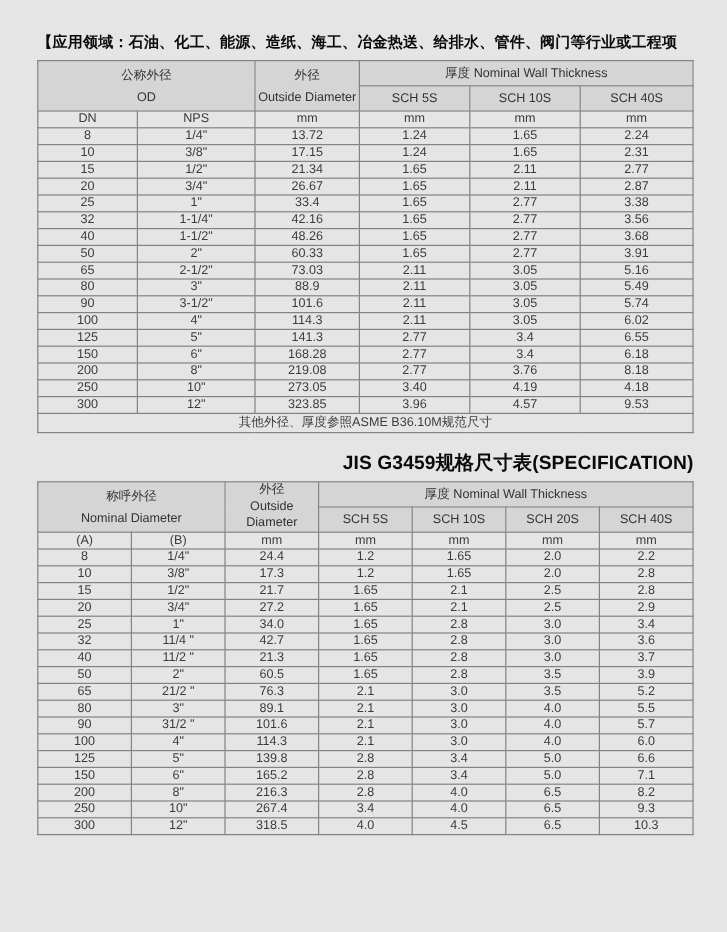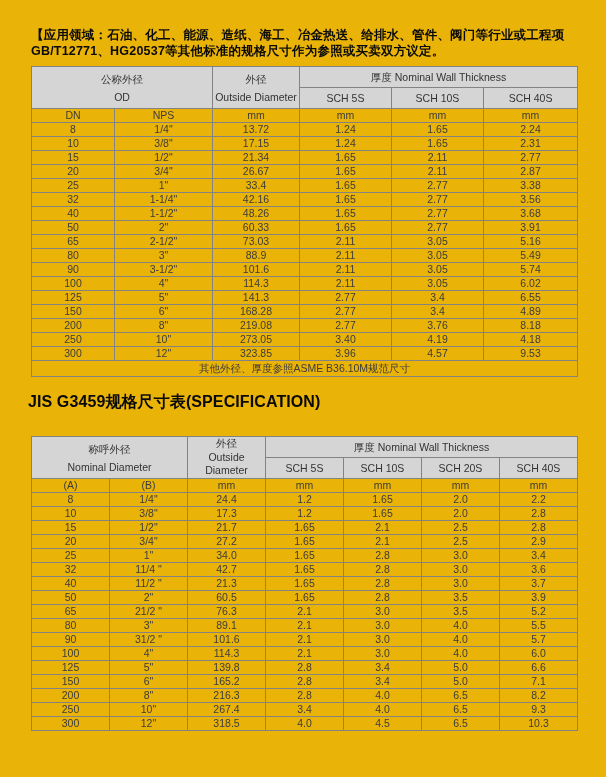--- a/index.html
+++ b/index.html
@@ -5,21 +5,21 @@
   html, body {
     margin: 0;
     padding: 0;
     background: #fcfcfc;
     font-family: "Liberation Sans", "DejaVu Sans", sans-serif;
   }
   .page {
     position: relative;
     width: 606px;
     height: 777px;
-    background: #eab308;
+    background: #e5e5e5;
     overflow: hidden;
     box-sizing: border-box;
     padding: 27px 28px 0 31px;
     color: #2e2e2e;
   }
   .intro {
     font-weight: 700;
     font-size: 12.5px;
     line-height: 16px;
     color: #0a0a0a;
@@ -54,30 +54,30 @@
   }
   table.spec thead th .hline { display: block; line-height: 18px; }
   table.spec thead th .hline3 { display: block; line-height: 13.5px; }
   .note-cell { line-height: 15px !important; height: 15px !important; color: #444; }
   h2.section-title {
     margin: 15px 0 2px -3px;
     font-size: 16px;
     font-weight: 700;
     color: #0a0a0a;
     letter-spacing: 0.1px;
+    text-align: right;
   }
 </style>
 </head>
 <body>
 
 <div class="page">
 
   <div class="intro">
     <div>【应用领域：石油、化工、能源、造纸、海工、冶金热送、给排水、管件、阀门等行业或工程项</div>
-    <div>GB/T12771、HG20537等其他标准的规格尺寸作为参照或买卖双方议定。</div>
   </div>
 
   <table class="spec">
     <colgroup>
       <col style="width:83px">
         <col style="width:98px">
         <col style="width:87px">
       <col style="width:92px">
         <col style="width:92px">
         <col style="width:94px">
@@ -214,21 +214,21 @@
           <td>2.77</td>
           <td>3.4</td>
           <td>6.55</td>
         </tr>
         <tr>
           <td>150</td>
           <td>6"</td>
           <td>168.28</td>
           <td>2.77</td>
           <td>3.4</td>
-          <td>4.89</td>
+          <td>6.18</td>
         </tr>
         <tr>
           <td>200</td>
           <td>8"</td>
           <td>219.08</td>
           <td>2.77</td>
           <td>3.76</td>
           <td>8.18</td>
         </tr>
         <tr>
@@ -250,21 +250,21 @@
       </tbody>
     <tbody>
       <tr>
         <td colspan="6" class="note-cell">其他外径、厚度参照ASME B36.10M规范尺寸</td>
       </tr>
     </tbody>
   </table>
 
   <h2 class="section-title">JIS G3459规格尺寸表(SPECIFICATION)</h2>
 
-  <table class="spec" style="margin-top:23px;">
+  <table class="spec" style="margin-top:4px;">
     <colgroup>
       <col style="width:78px">
         <col style="width:78px">
         <col style="width:78px">
         <col style="width:78px">
       <col style="width:78px">
         <col style="width:78px">
         <col style="width:78px">
     </colgroup>
     <thead>

